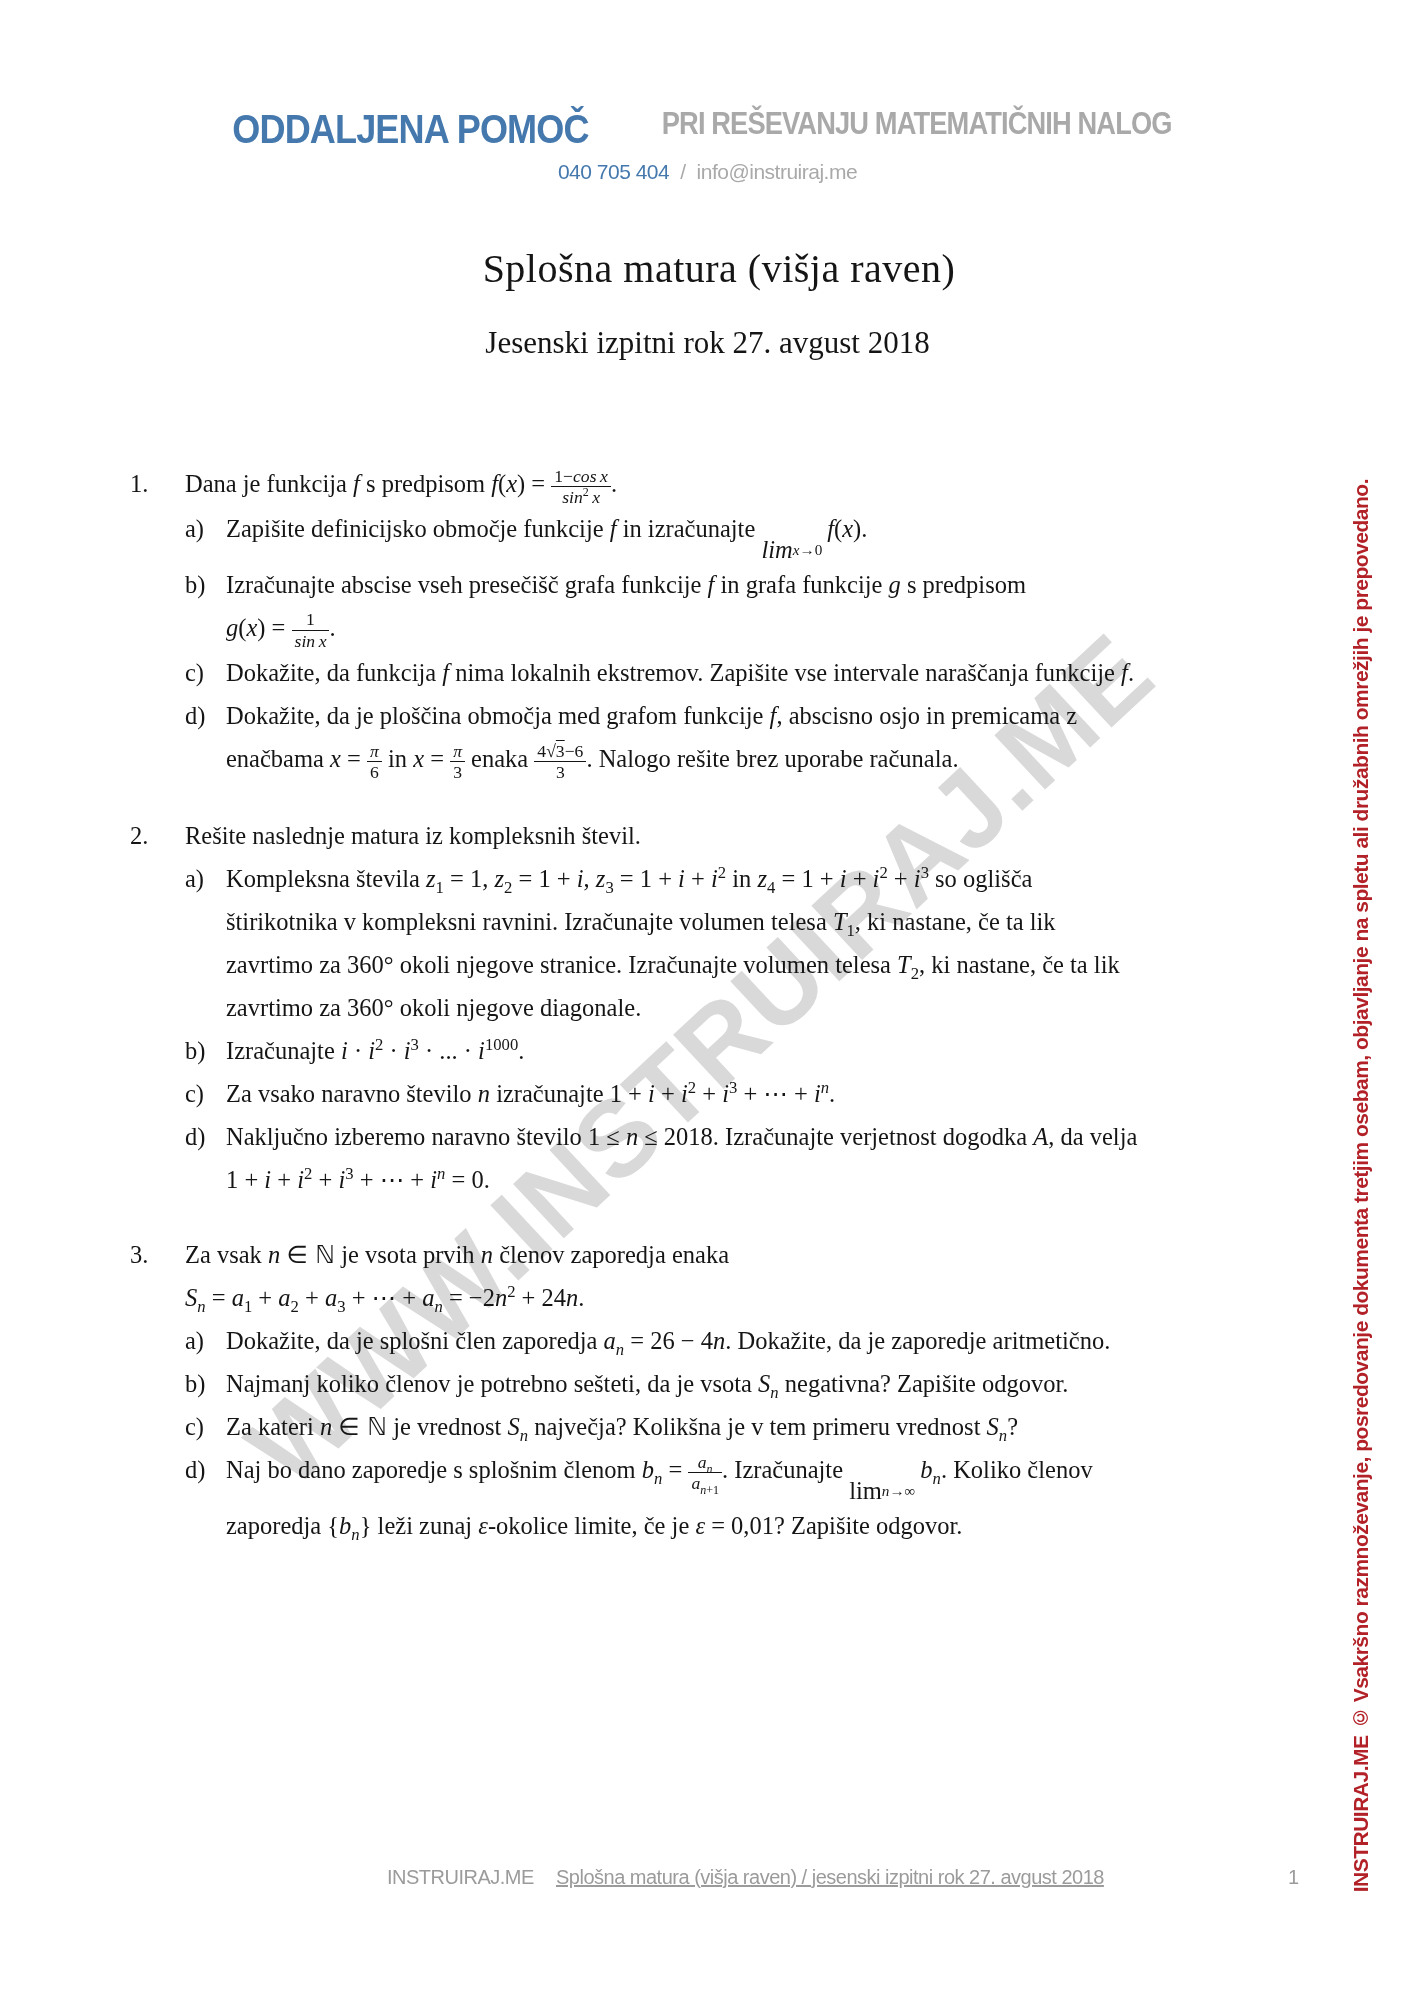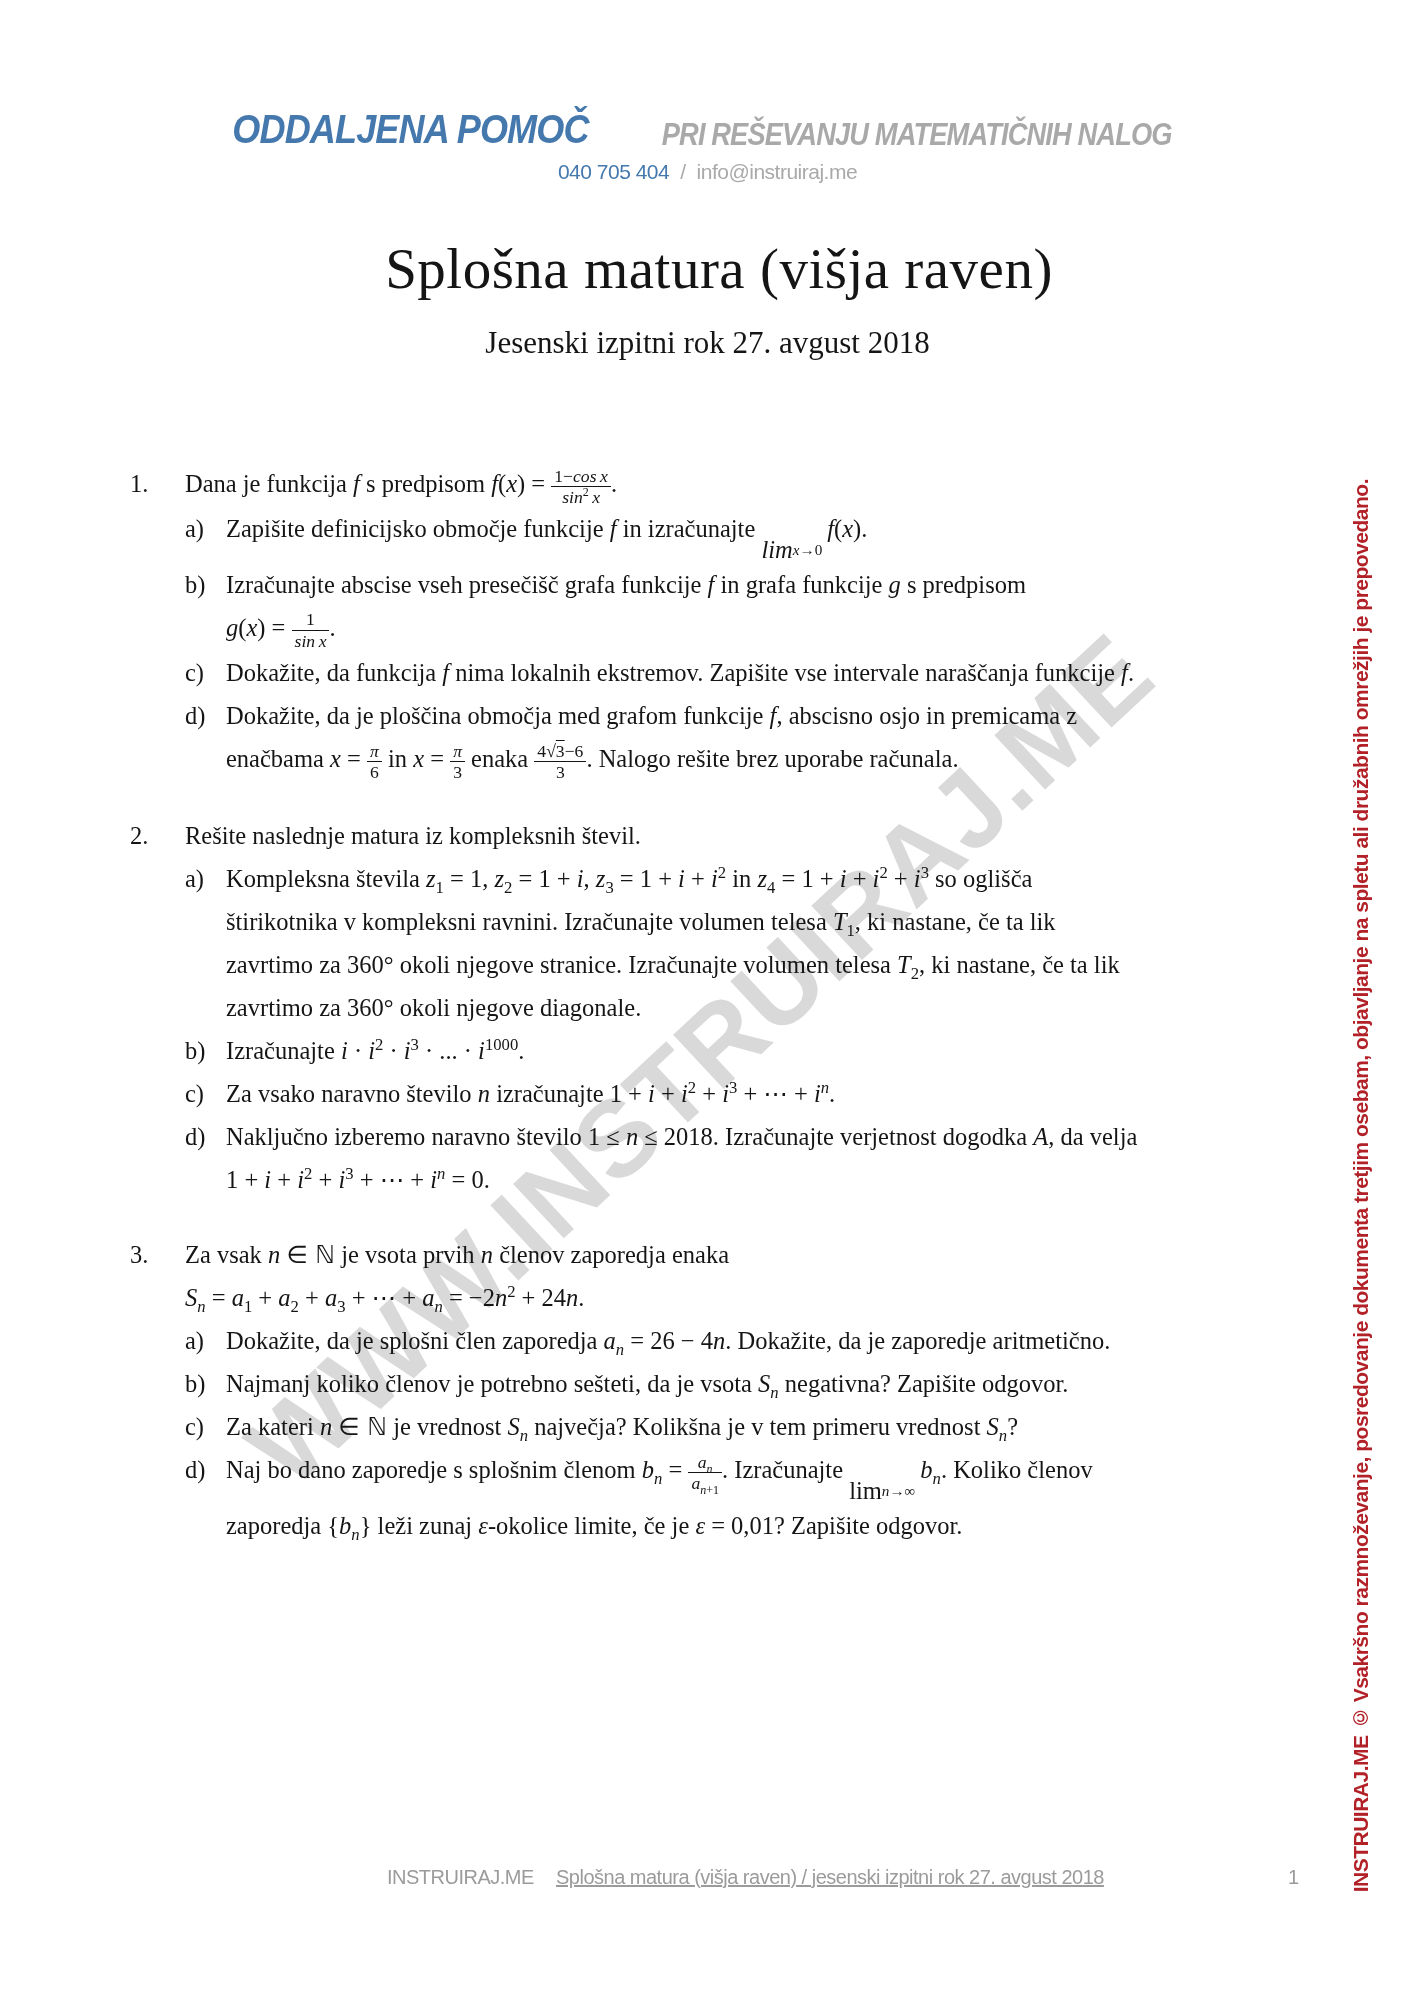--- a/index.html
+++ b/index.html
@@ -8,28 +8,28 @@
 
   
   .watermark{position:absolute;left:700px;top:1060px;transform:translate(-50%,-50%) rotate(-43deg);
              font-family:"Liberation Sans","DejaVu Sans",sans-serif;font-weight:800;font-size:108px;
              letter-spacing:1px;color:#d9d9d9;white-space:nowrap;z-index:0;}
 
   .content{position:relative;z-index:1;}
 
   
   header{padding-top:106px;text-align:center;font-family:"Liberation Sans","DejaVu Sans",sans-serif;}
-  .brand-line{display:flex;justify-content:center;align-items:flex-end;gap:14px;white-space:nowrap;font-style:italic;}
+  .brand-line{display:flex;justify-content:center;align-items:flex-start;gap:14px;white-space:nowrap;}
   .brand{font-weight:700;font-size:41px;color:#4579ae;letter-spacing:-1px;display:inline-block;transform:scaleX(.88);}
   .tagline{font-weight:700;font-size:31px;color:#a9a9a9;letter-spacing:-1px;display:inline-block;transform:scaleX(.88);}
   .contact-line{margin-top:7px;font-size:21px;letter-spacing:-.5px;color:#a9a9a9;display:flex;justify-content:center;gap:11px;}
   .phone{color:#4579ae;}
 
   
-  h1{margin:48px 13px 0 0;text-align:center;font-weight:400;font-size:57px;line-height:74px;letter-spacing:.5px;padding-left:36px;}
+  h1{margin:48px 13px 0 0;text-align:center;font-weight:400;font-size:40px;line-height:74px;letter-spacing:.5px;padding-left:36px;}
   h2{margin:18px 0 0 0;text-align:center;font-weight:400;font-size:31px;line-height:38px;}
 
   
   main{margin:100px 100px 0 130px;font-size:24.5px;line-height:43px;}
   .problem{margin-bottom:32px;}
   .p-row{display:flex;}
   .p-num{width:55px;flex:none;}
   .p-body{flex:1;}
   .part{display:flex;margin-left:55px;}
   .part-label{width:41px;flex:none;}

